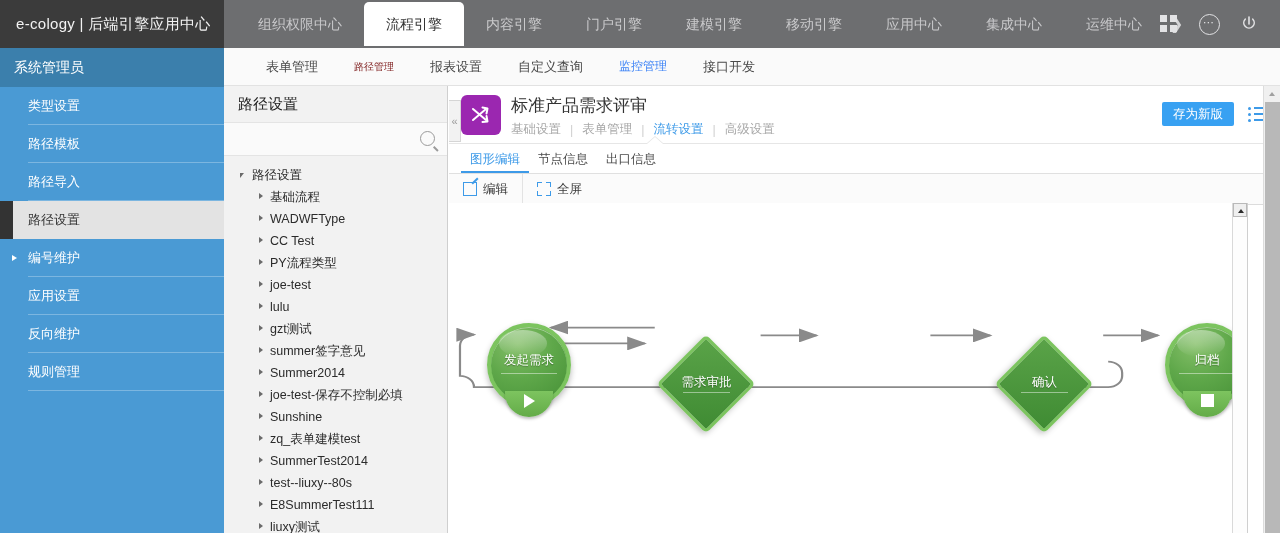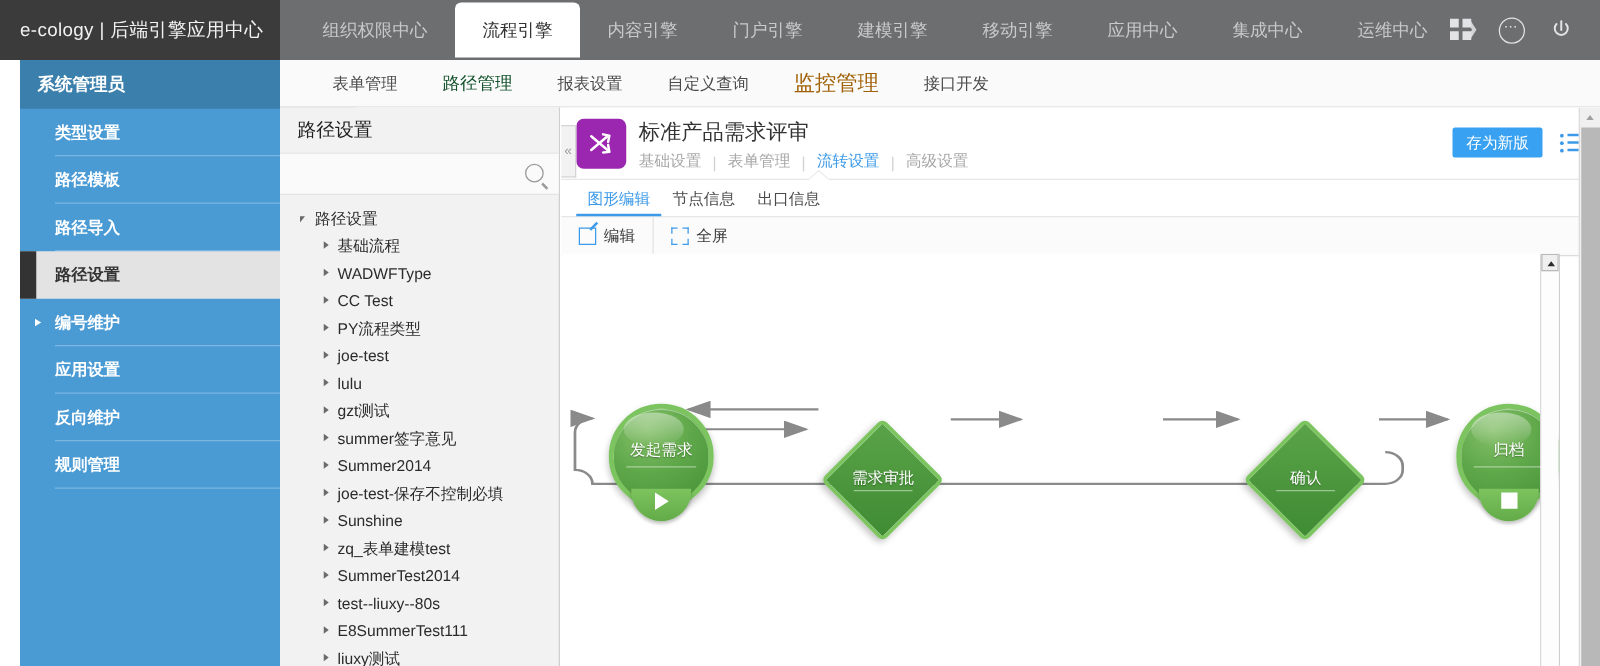--- a/index.html
+++ b/index.html
@@ -27,21 +27,21 @@
 
   
   .grid-ico{width:18px;height:18px;display:grid;grid-template-columns:7px 7px;grid-template-rows:7px 7px;gap:3px;}
   .grid-ico i{display:block;background:#e3e3e5;}
   .grid-ico i:nth-child(2){width:7px;}
   .circ-ico{width:19px;height:19px;border:1.6px solid #e3e3e5;border-radius:50%;
             display:flex;align-items:center;justify-content:center;}
   .circ-ico b{font-size:11px;line-height:6px;letter-spacing:1px;color:#e3e3e5;font-weight:normal;margin-top:-4px;}
 
   
-  .sidebar{position:absolute;left:16px;top:48px;width:268px;height:485px;background:#4a9ad4;font-weight:bold;}
+  .sidebar{position:absolute;left:0;top:48px;width:268px;height:485px;background:#4a9ad4;}
   .sb-user{height:39px;background:#3b7fac;display:flex;align-items:center;padding-left:14px;
            color:#fff;font-size:14px;box-sizing:border-box;}
   .sb-item{position:relative;height:38px;display:flex;align-items:center;color:#fff;font-size:13px;
            padding-left:28px;box-sizing:border-box;}
   .sb-item .sb-lbl{position:relative;z-index:2;}
   .sb-item::after{content:"";position:absolute;left:28px;right:8px;bottom:0;height:1px;background:rgba(255,255,255,.28);}
   .sb-item.has-arrow{padding-left:28px;}
   .sb-caret{position:absolute;left:12px;top:50%;transform:translateY(-50%);
             width:0;height:0;border-left:5px solid #fff;border-top:3.5px solid transparent;border-bottom:3.5px solid transparent;}
   .sb-item.active{background:#e3e3e3;color:#333;}
@@ -221,24 +221,24 @@
       <span class="sb-lbl">反向维护</span>
       </div>
     <div class="sb-item">
       <span class="sb-lbl">规则管理</span>
       </div>
   </div>
 
   <div style="position:absolute;left:224px;top:48px;width:1056px;height:38px;background:#fafafa;border-bottom:1px solid #e2e2e2;box-sizing:border-box;">
     <div style="display:flex;align-items:center;height:37px;padding-left:24px;">
       <span style="font-size:13px;color:#4a4a4a;padding:0 18px;">表单管理</span>
-      <span style="font-size:14px;color:#14532d;padding:0 18px;">路径管理</span>
+      <span style="font-size:10px;color:#7f1d1d;padding:0 18px;">路径管理</span>
       <span style="font-size:13px;color:#4a4a4a;padding:0 18px;">报表设置</span>
       <span style="font-size:13px;color:#4a4a4a;padding:0 18px;">自定义查询</span>
-      <span style="font-size:17px;color:#a16207;padding:0 18px;">监控管理</span>
+      <span style="font-size:12px;color:#3b82f6;padding:0 18px;">监控管理</span>
       <span style="font-size:13px;color:#4a4a4a;padding:0 18px;">接口开发</span>
     </div>
   </div>
 
   <div class="treepanel" style="top:86px;height:447px;">
     <div class="tp-title">路径设置</div>
     <div class="tp-search">
       <input type="text" placeholder="" style="">
       <span class="sicon"></span>
     </div>

